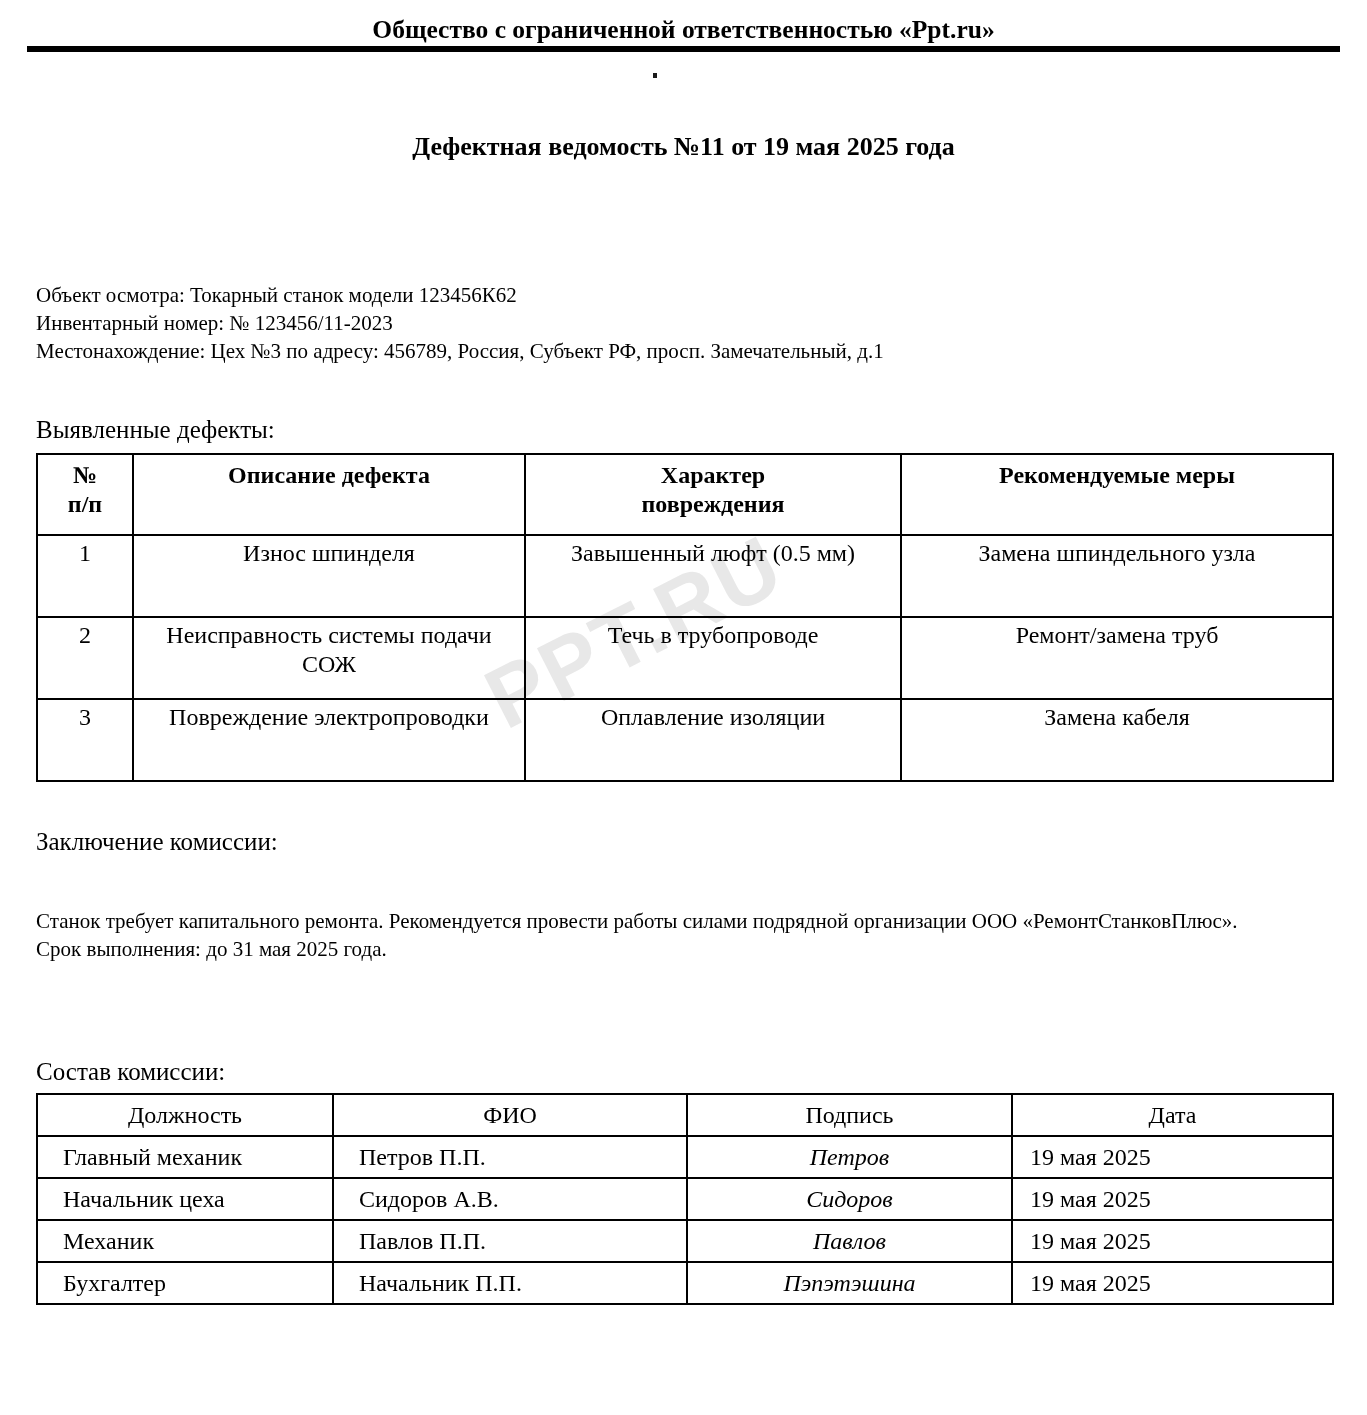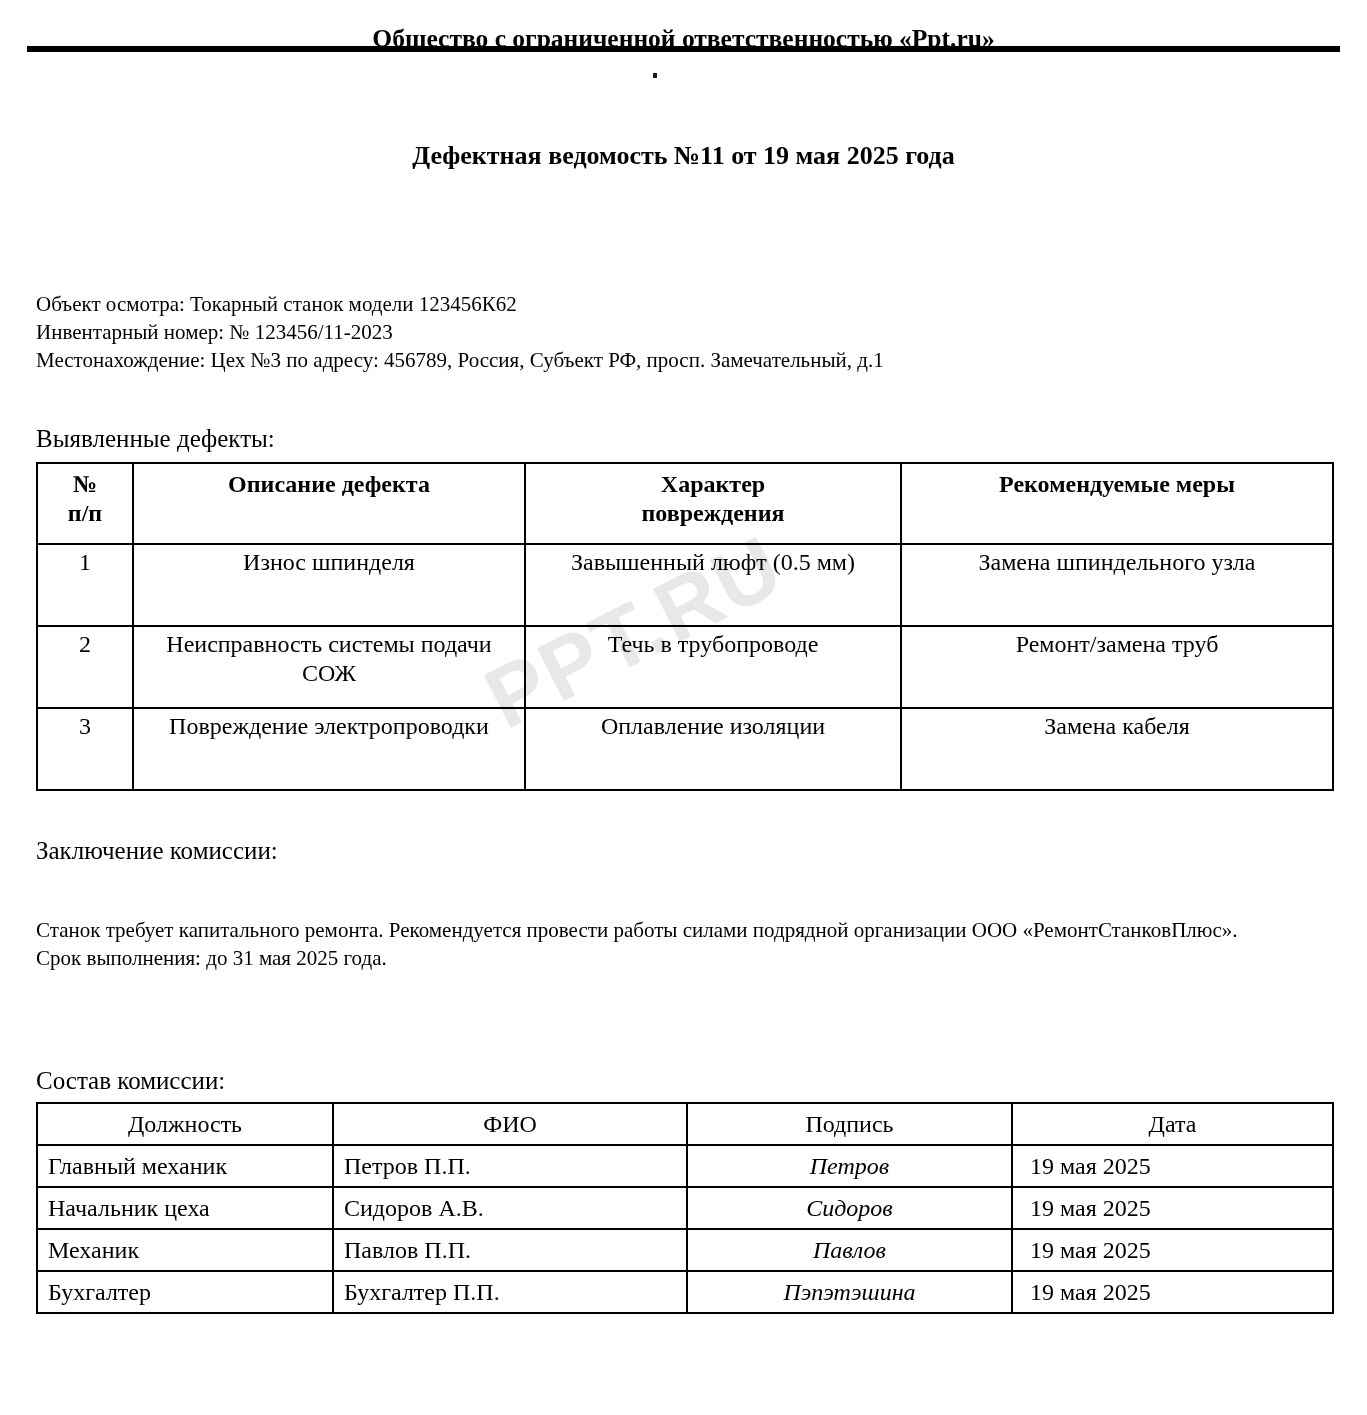--- a/index.html
+++ b/index.html
@@ -41,21 +41,21 @@
     z-index: 0;
   }
 
   .content { position: relative; z-index: 2; }
 
   
   .letterhead {
     text-align: center;
     font-size: 25.5px;
     font-weight: 700;
-    padding-top: 24px;
+    padding-top: 15px;
     line-height: 1.15;
   }
   .header-rule {
     position: absolute;
     left: 27px;
     top: 46px;
     width: 1313px;
     height: 6px;
     background: #000000;
     z-index: 3;
@@ -150,21 +150,21 @@
   .commission-table thead th {
     height: 34px;
     vertical-align: middle;
     font-weight: 400;
   }
   .commission-table tbody td {
     height: 34px;
     vertical-align: middle;
   }
   .commission-table td.pos,
-  .commission-table td.fio { text-align: left; padding-left: 10px; }
+  .commission-table td.fio { text-align: left; padding-left: 25px; }
   .commission-table td.date { text-align: left; padding-left: 17px; }
   .commission-table td.sign {
     font-style: italic;
     text-align: center;
   }
 </style>
 </head>
 <body>
 
 <div class="page">
@@ -269,21 +269,21 @@
           <td class="date">19 мая 2025</td>
         </tr>
         <tr>
           <td class="pos">Механик</td>
           <td class="fio">Павлов П.П.</td>
           <td class="sign">Павлов</td>
           <td class="date">19 мая 2025</td>
         </tr>
         <tr>
           <td class="pos">Бухгалтер</td>
-          <td class="fio">Бухгалтер П.П.</td>
+          <td class="fio">Начальник П.П.</td>
           <td class="sign">Пэпэтэшина</td>
           <td class="date">19 мая 2025</td>
         </tr>
       </tbody>
     </table>
 
   </div>
 </div>
 
 </body></html>

